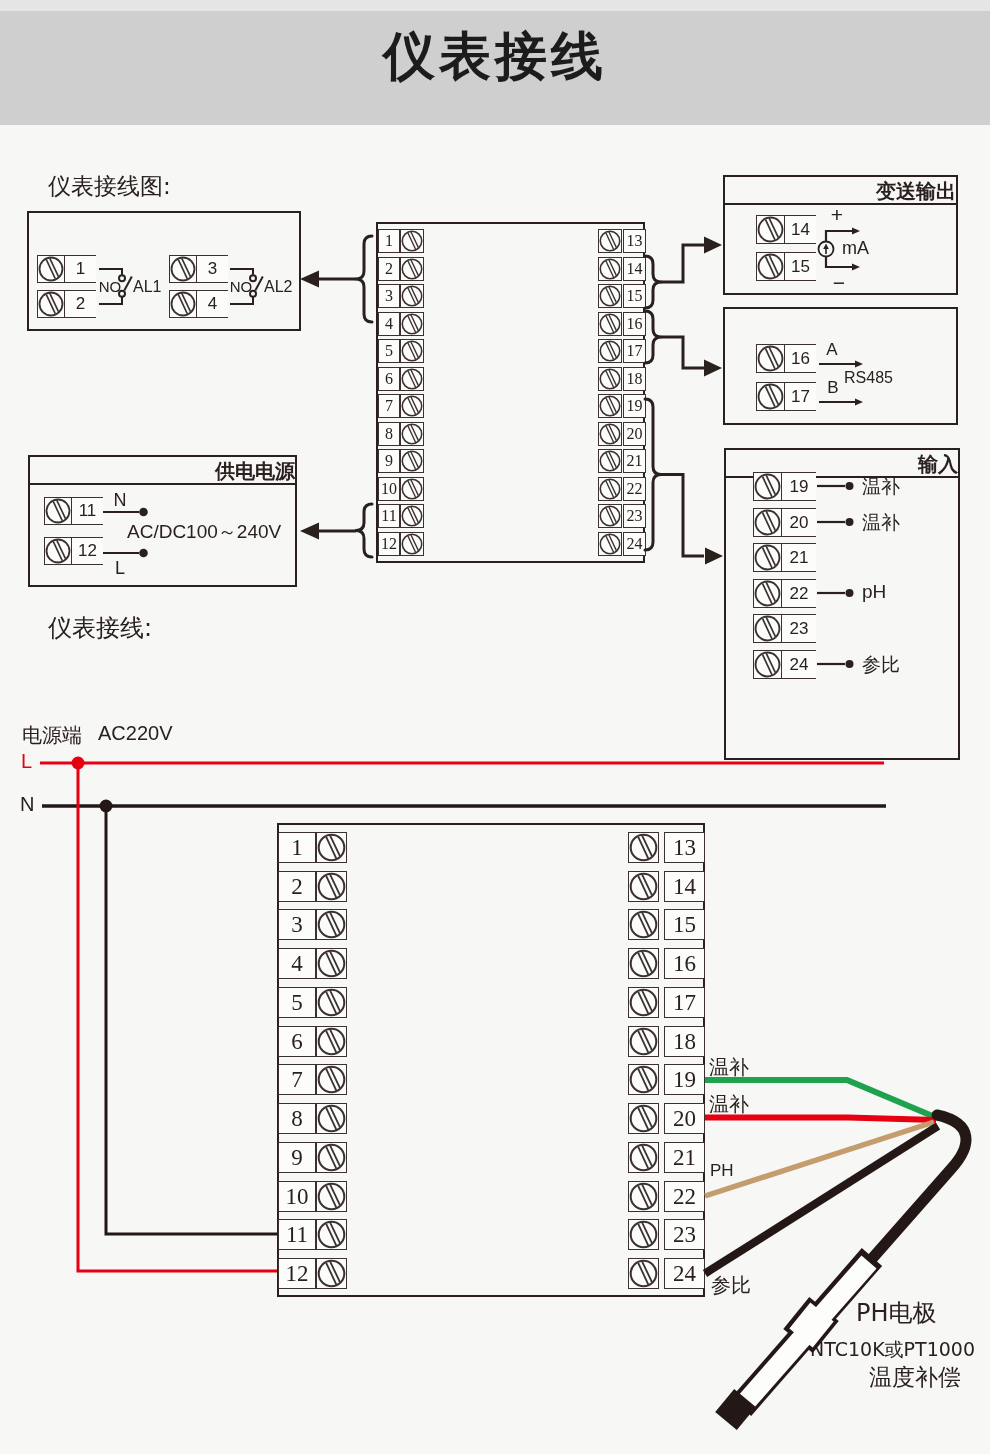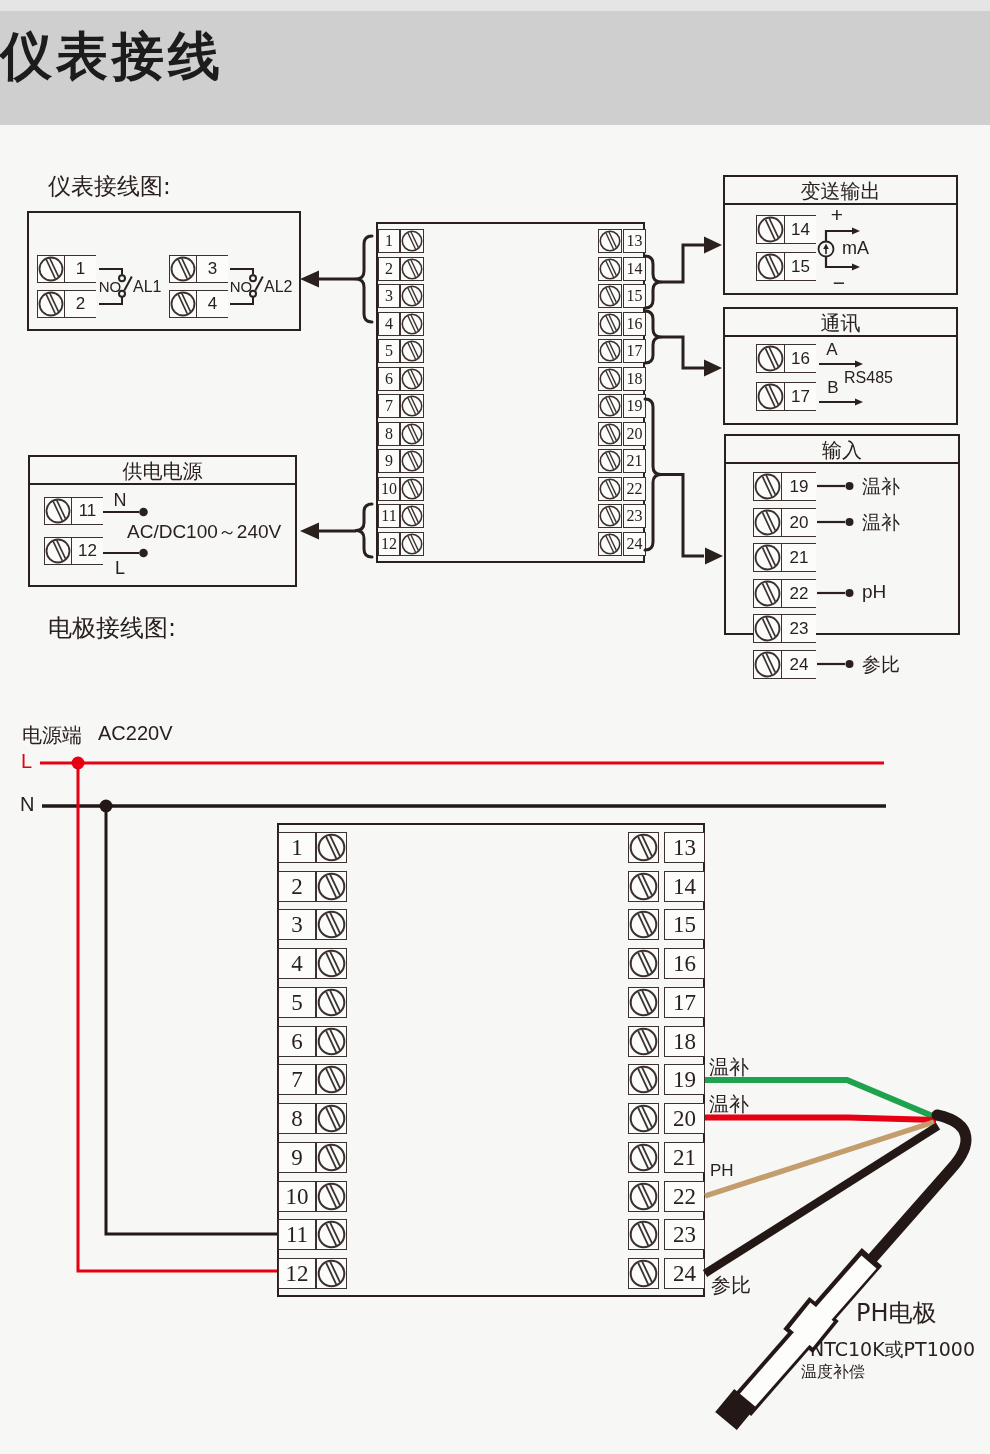--- a/index.html
+++ b/index.html
@@ -2,36 +2,36 @@
 <html style="--ink: #2a211f; --live: #e60012; --neutral: #231815; --green: #1fa24d; --tan: #c49d6d; --cable: #231815; --band: #d0cfcf; --bg: #f7f7f5; --cell: #fcfcfb;"><head>
 <meta charset="utf-8">
 <style>
   html,body{margin:0;padding:0}
   body{font-family:"DejaVu Sans","Liberation Sans",sans-serif;background:#fff}
   #page{position:relative;width:990px;height:1454px;background:var(--bg);overflow:hidden}
   #topstrip{position:absolute;left:0;top:0;width:990px;height:11px;background:#e6e5e5}
   #band{position:absolute;left:0;top:11px;width:990px;height:114px;background:var(--band)}
   .lbl{position:absolute;color:var(--ink);white-space:nowrap;font-family:"DejaVu Sans","Liberation Sans",sans-serif}
   .box{position:absolute;border:2.5px solid var(--ink);box-sizing:border-box}
-  .box-title{width:100%;text-align:center;font-weight:normal;color:var(--ink);
+  .box-title{width:100%;text-align:right;font-weight:bold;color:var(--ink);
              border-bottom:2.5px solid var(--ink);box-sizing:border-box;
              font-family:"DejaVu Sans","Liberation Sans",sans-serif}
   .screwbox{position:absolute;border:1.6px solid #3b322f;background:var(--cell);box-sizing:border-box}
   .screwbox svg{display:block;width:100%;height:100%}
   .numcell{position:absolute;box-sizing:border-box;display:flex;align-items:center;justify-content:center;
            color:var(--ink);background:var(--cell)}
   .open{border:1.6px solid #3b322f;border-left:none;border-right:none}
   .full{border:1.5px solid #3b322f}
   .sans{font-family:"Liberation Sans",sans-serif}
   .serif{font-family:"Liberation Serif",serif}
   .bold{font-weight:normal}
   #overlay{position:absolute;left:0;top:0;pointer-events:none;z-index:7}
   .ink-line{stroke:var(--ink);fill:none}
   .ink-fill{fill:var(--ink);stroke:none}
-  #header-title{position:absolute;left:0;top:22px;width:990px;text-align:left;
+  #header-title{position:absolute;left:0;top:22px;width:990px;text-align:center;
     font-size:52px;font-weight:bold;color:#1c1c1c;letter-spacing:4px}
   #header-sub{position:absolute;left:0;top:86px;width:990px;text-align:center;
     font-size:21px;color:#3f3c3c;font-family:"Liberation Sans",sans-serif}
 </style>
 </head>
 <body>
 
 <div id="page">
   <div id="topstrip"></div>
   <div id="band"></div>
@@ -97,21 +97,20 @@
           <line x1="10.8" y1="1.9" x2="19" y2="19.2" stroke="#3b322f" stroke-width="1.5"></line>
         </svg>
       </div>
     <div class="numcell open sans" style="left:60px;top:75px;width:31px;height:29px;font-size:17px">15</div>
     <div class="lbl bold sans" style="left:102px;top:26px;width:20px;font-size:21px;text-align:center">+</div>
     <div class="lbl bold sans" style="left:104px;top:94px;width:20px;font-size:21px;text-align:center">−</div>
     <div class="lbl bold sans" style="left:117px;top:61px;font-size:18px">mA</div>
   </div>
 
   <div class="box" style="left:723px;top:307px;width:235px;height:118px">
-    <div class="box-title" style="height:28px;line-height:28px;font-size:20px">通讯</div>
     <div class="screwbox" style="left:31px;top:35px;width:29px;height:29px">
         <svg class="screw" viewBox="0 0 24 24">
           <circle cx="12" cy="12" r="10.6" fill="#fcfcfb" stroke="#3b322f" stroke-width="1.7"></circle>
           <line x1="7.6" y1="3.2" x2="16" y2="21.2" stroke="#3b322f" stroke-width="1.5"></line>
           <line x1="10.8" y1="1.9" x2="19" y2="19.2" stroke="#3b322f" stroke-width="1.5"></line>
         </svg>
       </div>
     <div class="numcell open sans" style="left:60px;top:35px;width:31px;height:29px;font-size:17px">16</div>
     <div class="screwbox" style="left:31px;top:73px;width:29px;height:29px">
         <svg class="screw" viewBox="0 0 24 24">
@@ -119,21 +118,21 @@
           <line x1="7.6" y1="3.2" x2="16" y2="21.2" stroke="#3b322f" stroke-width="1.5"></line>
           <line x1="10.8" y1="1.9" x2="19" y2="19.2" stroke="#3b322f" stroke-width="1.5"></line>
         </svg>
       </div>
     <div class="numcell open sans" style="left:60px;top:73px;width:31px;height:29px;font-size:17px">17</div>
     <div class="lbl bold sans" style="left:98px;top:31px;width:18px;font-size:17px;text-align:center">A</div>
     <div class="lbl bold sans" style="left:99px;top:69px;width:18px;font-size:17px;text-align:center">B</div>
     <div class="lbl bold sans" style="left:119px;top:60px;font-size:16px">RS485</div>
   </div>
 
-  <div class="box" style="left:724px;top:434px;width:236px;height:201px">
+  <div class="box" style="left:724px;top:448px;width:236px;height:312px">
     <div class="box-title" style="height:28px;line-height:28px;font-size:20px">输入</div>
   </div>
 
   <div class="box" style="left:28px;top:455px;width:269px;height:132px">
     <div class="box-title" style="height:28px;line-height:28px;font-size:20px">供电电源</div>
     <div class="screwbox" style="left:14px;top:40px;width:28px;height:28px">
         <svg class="screw" viewBox="0 0 24 24">
           <circle cx="12" cy="12" r="10.6" fill="#fcfcfb" stroke="#3b322f" stroke-width="1.7"></circle>
           <line x1="7.6" y1="3.2" x2="16" y2="21.2" stroke="#3b322f" stroke-width="1.5"></line>
           <line x1="10.8" y1="1.9" x2="19" y2="19.2" stroke="#3b322f" stroke-width="1.5"></line>
@@ -146,37 +145,37 @@
           <line x1="7.6" y1="3.2" x2="16" y2="21.2" stroke="#3b322f" stroke-width="1.5"></line>
           <line x1="10.8" y1="1.9" x2="19" y2="19.2" stroke="#3b322f" stroke-width="1.5"></line>
         </svg>
       </div>
     <div class="numcell open sans" style="left:42px;top:80px;width:31px;height:28px;font-size:17px">12</div>
     <div class="lbl bold sans" style="left:79px;top:33px;width:22px;font-size:18px;text-align:center">N</div>
     <div class="lbl bold sans" style="left:79px;top:101px;width:22px;font-size:18px;text-align:center">L</div>
     <div class="lbl bold sans" style="left:97px;top:62px;font-size:19px">AC/DC100～240V</div>
   </div>
 
-  <div class="lbl bold" style="left:48px;top:612px;font-size:24px">电极接线图:</div>
+  <div class="lbl bold" style="left:48px;top:612px;font-size:24px">仪表接线:</div>
 
   <div class="lbl bold" style="left:22px;top:722px;font-size:20px">电源端</div>
   <div class="lbl bold sans" style="left:98px;top:722px;font-size:20px">AC220V</div>
   <div class="lbl bold sans" style="left:21px;top:750px;font-size:20px;color:var(--live)">L</div>
   <div class="lbl bold sans" style="left:20px;top:793px;font-size:20px">N</div>
 
   <div class="box" style="left:277px;top:823px;width:428px;height:474px;border-width:2.2px"></div>
 
   <div class="lbl bold" style="left:709px;top:1054px;font-size:20px">温补</div>
   <div class="lbl bold" style="left:709px;top:1091px;font-size:20px">温补</div>
   <div class="lbl bold sans" style="left:710px;top:1161px;font-size:17px">PH</div>
   <div class="lbl bold" style="left:711px;top:1272px;font-size:20px">参比</div>
 
   <div class="lbl bold" style="left:856px;top:1297px;font-size:24px">PH电极</div>
   <div class="lbl bold" style="left:810px;top:1337px;font-size:19px">NTC10K或PT1000</div>
-  <div class="lbl bold" style="left:801px;top:1362px;font-size:16px">温度补偿</div>
+  <div class="lbl bold" style="left:869px;top:1362px;font-size:23px">温度补偿</div>
 
   <svg id="overlay" width="990" height="1454" viewBox="0 0 990 1454">
 
     <path class="ink-line" stroke-width="3" d="M319,279 H356"></path>
     <polygon class="ink-fill" points="300,279 319,270.5 319,287.5"></polygon>
 
     <path class="ink-line" stroke-width="3" d="M319,531 H356"></path>
     <polygon class="ink-fill" points="300,531 319,522.5 319,539.5"></polygon>
 
     <path class="ink-line" stroke-width="3" d="M661,282 H683 V245 H704"></path>

